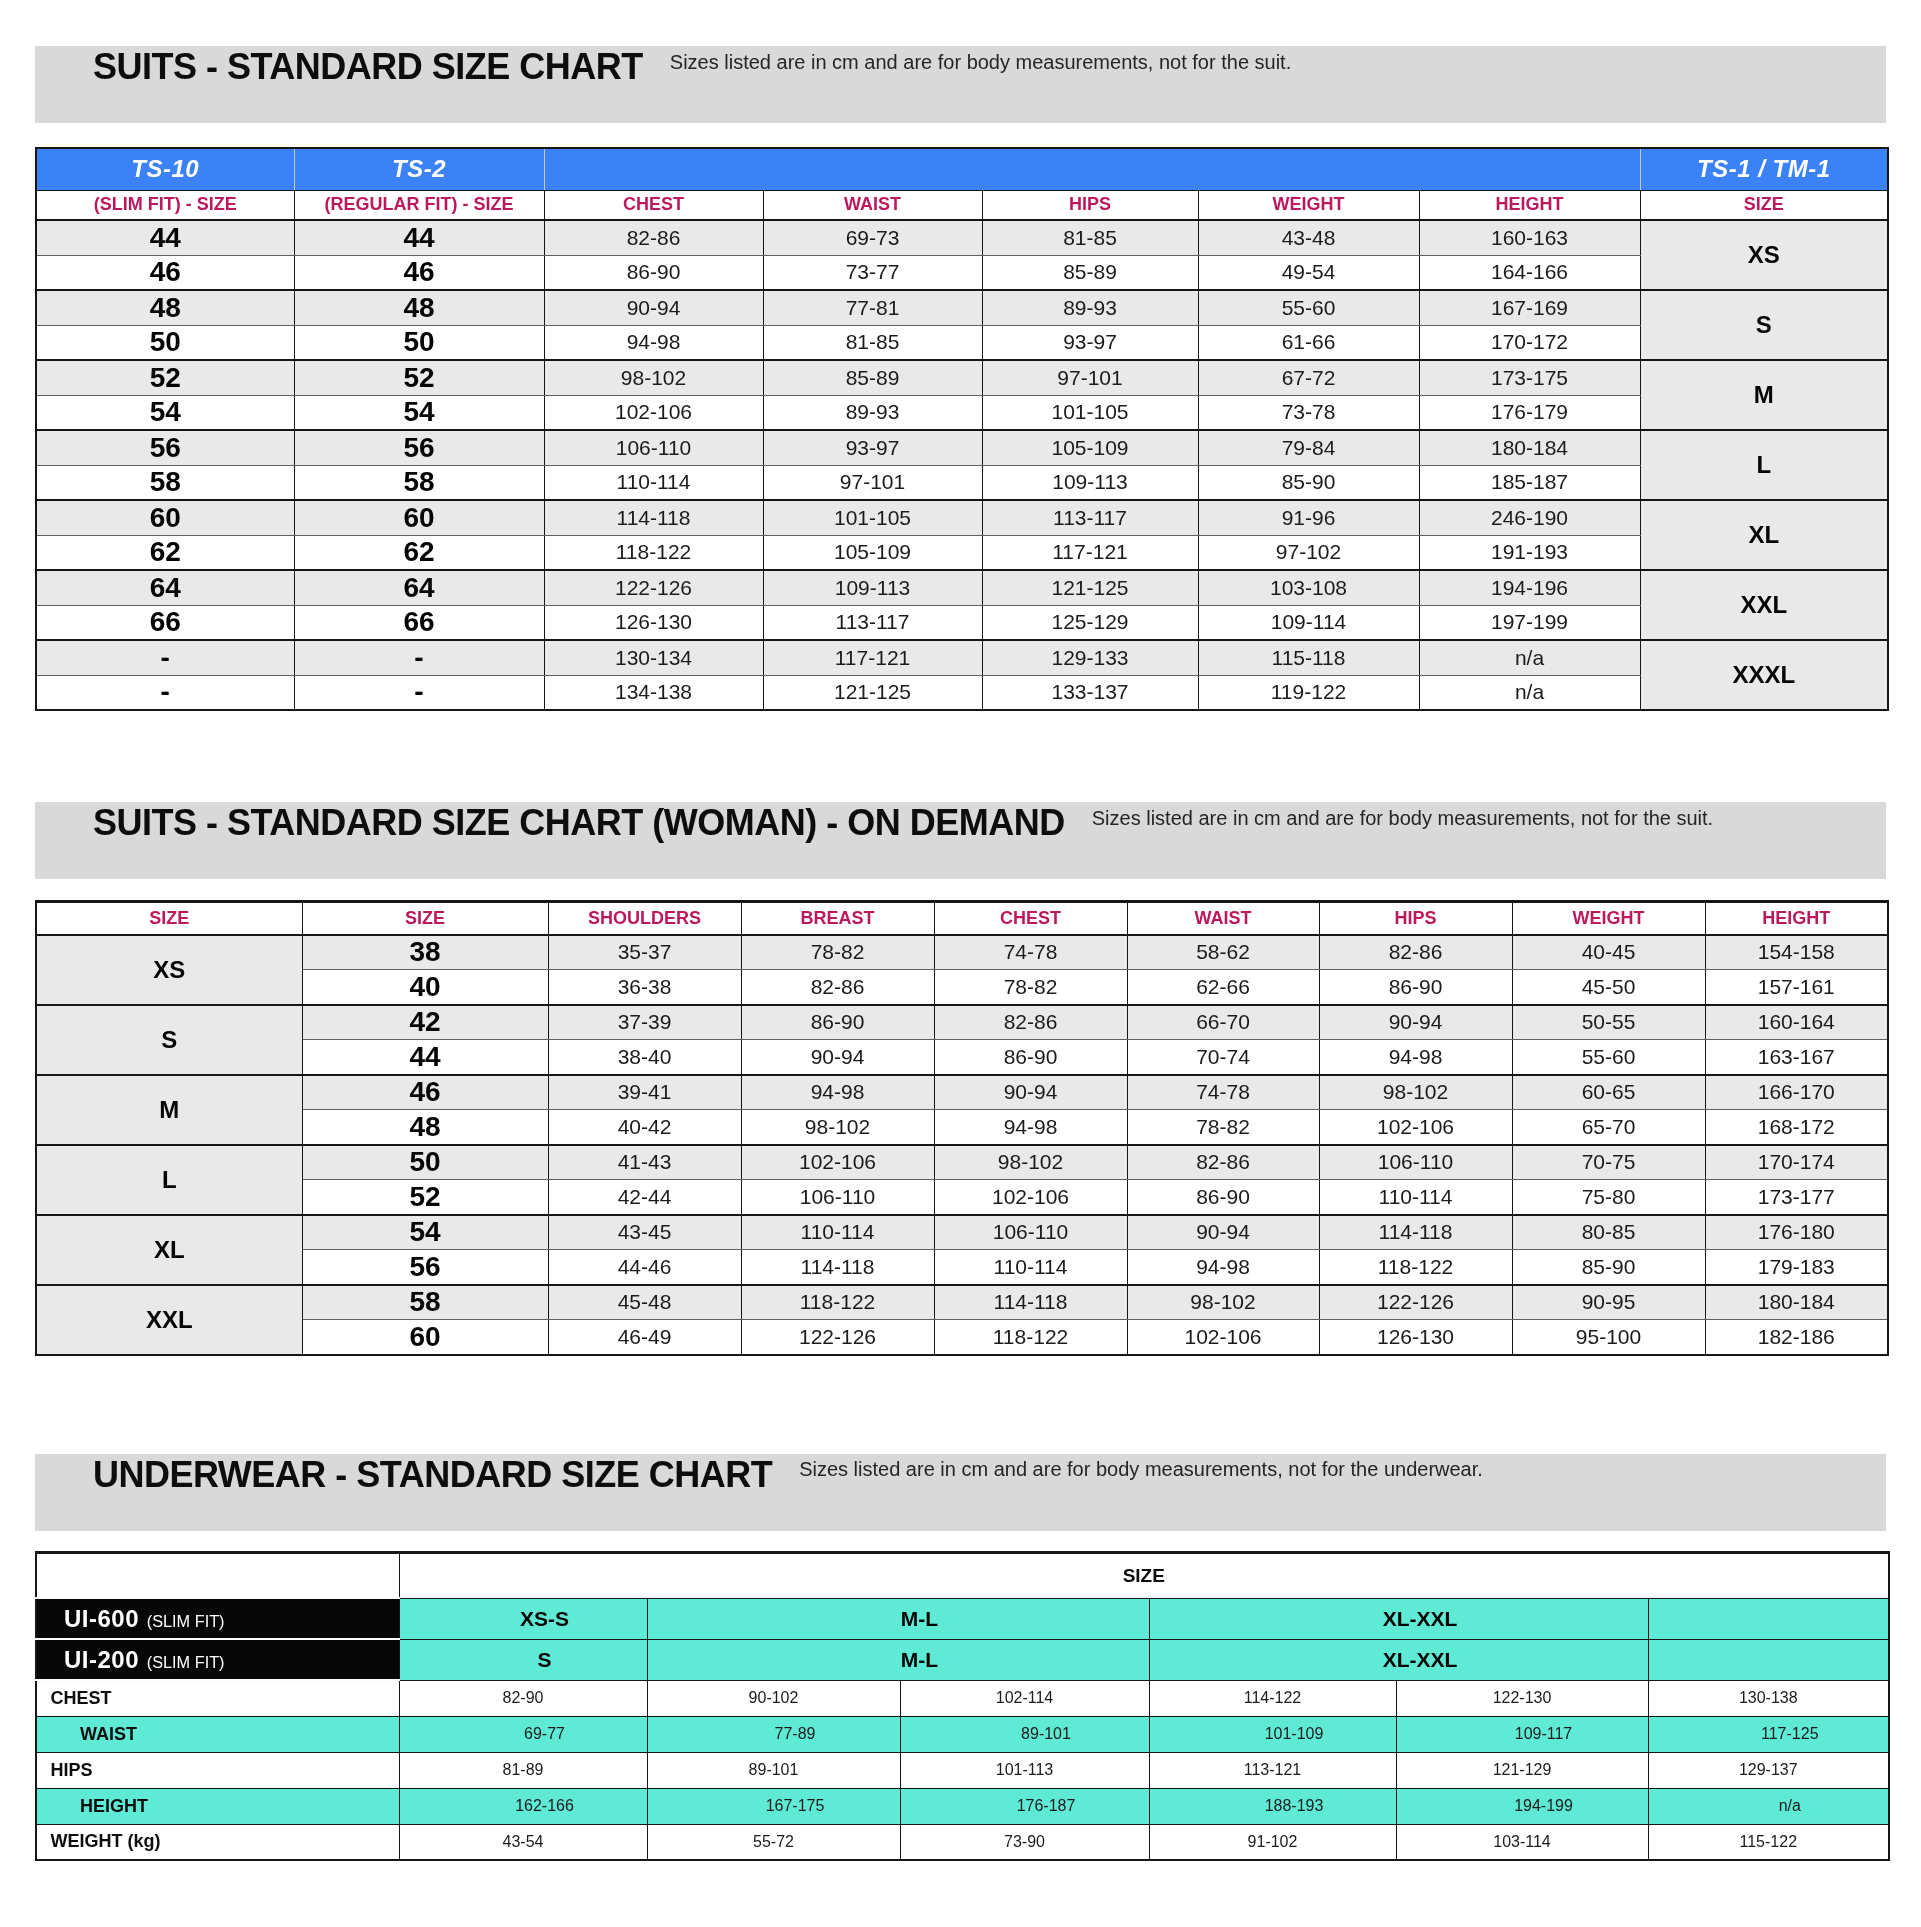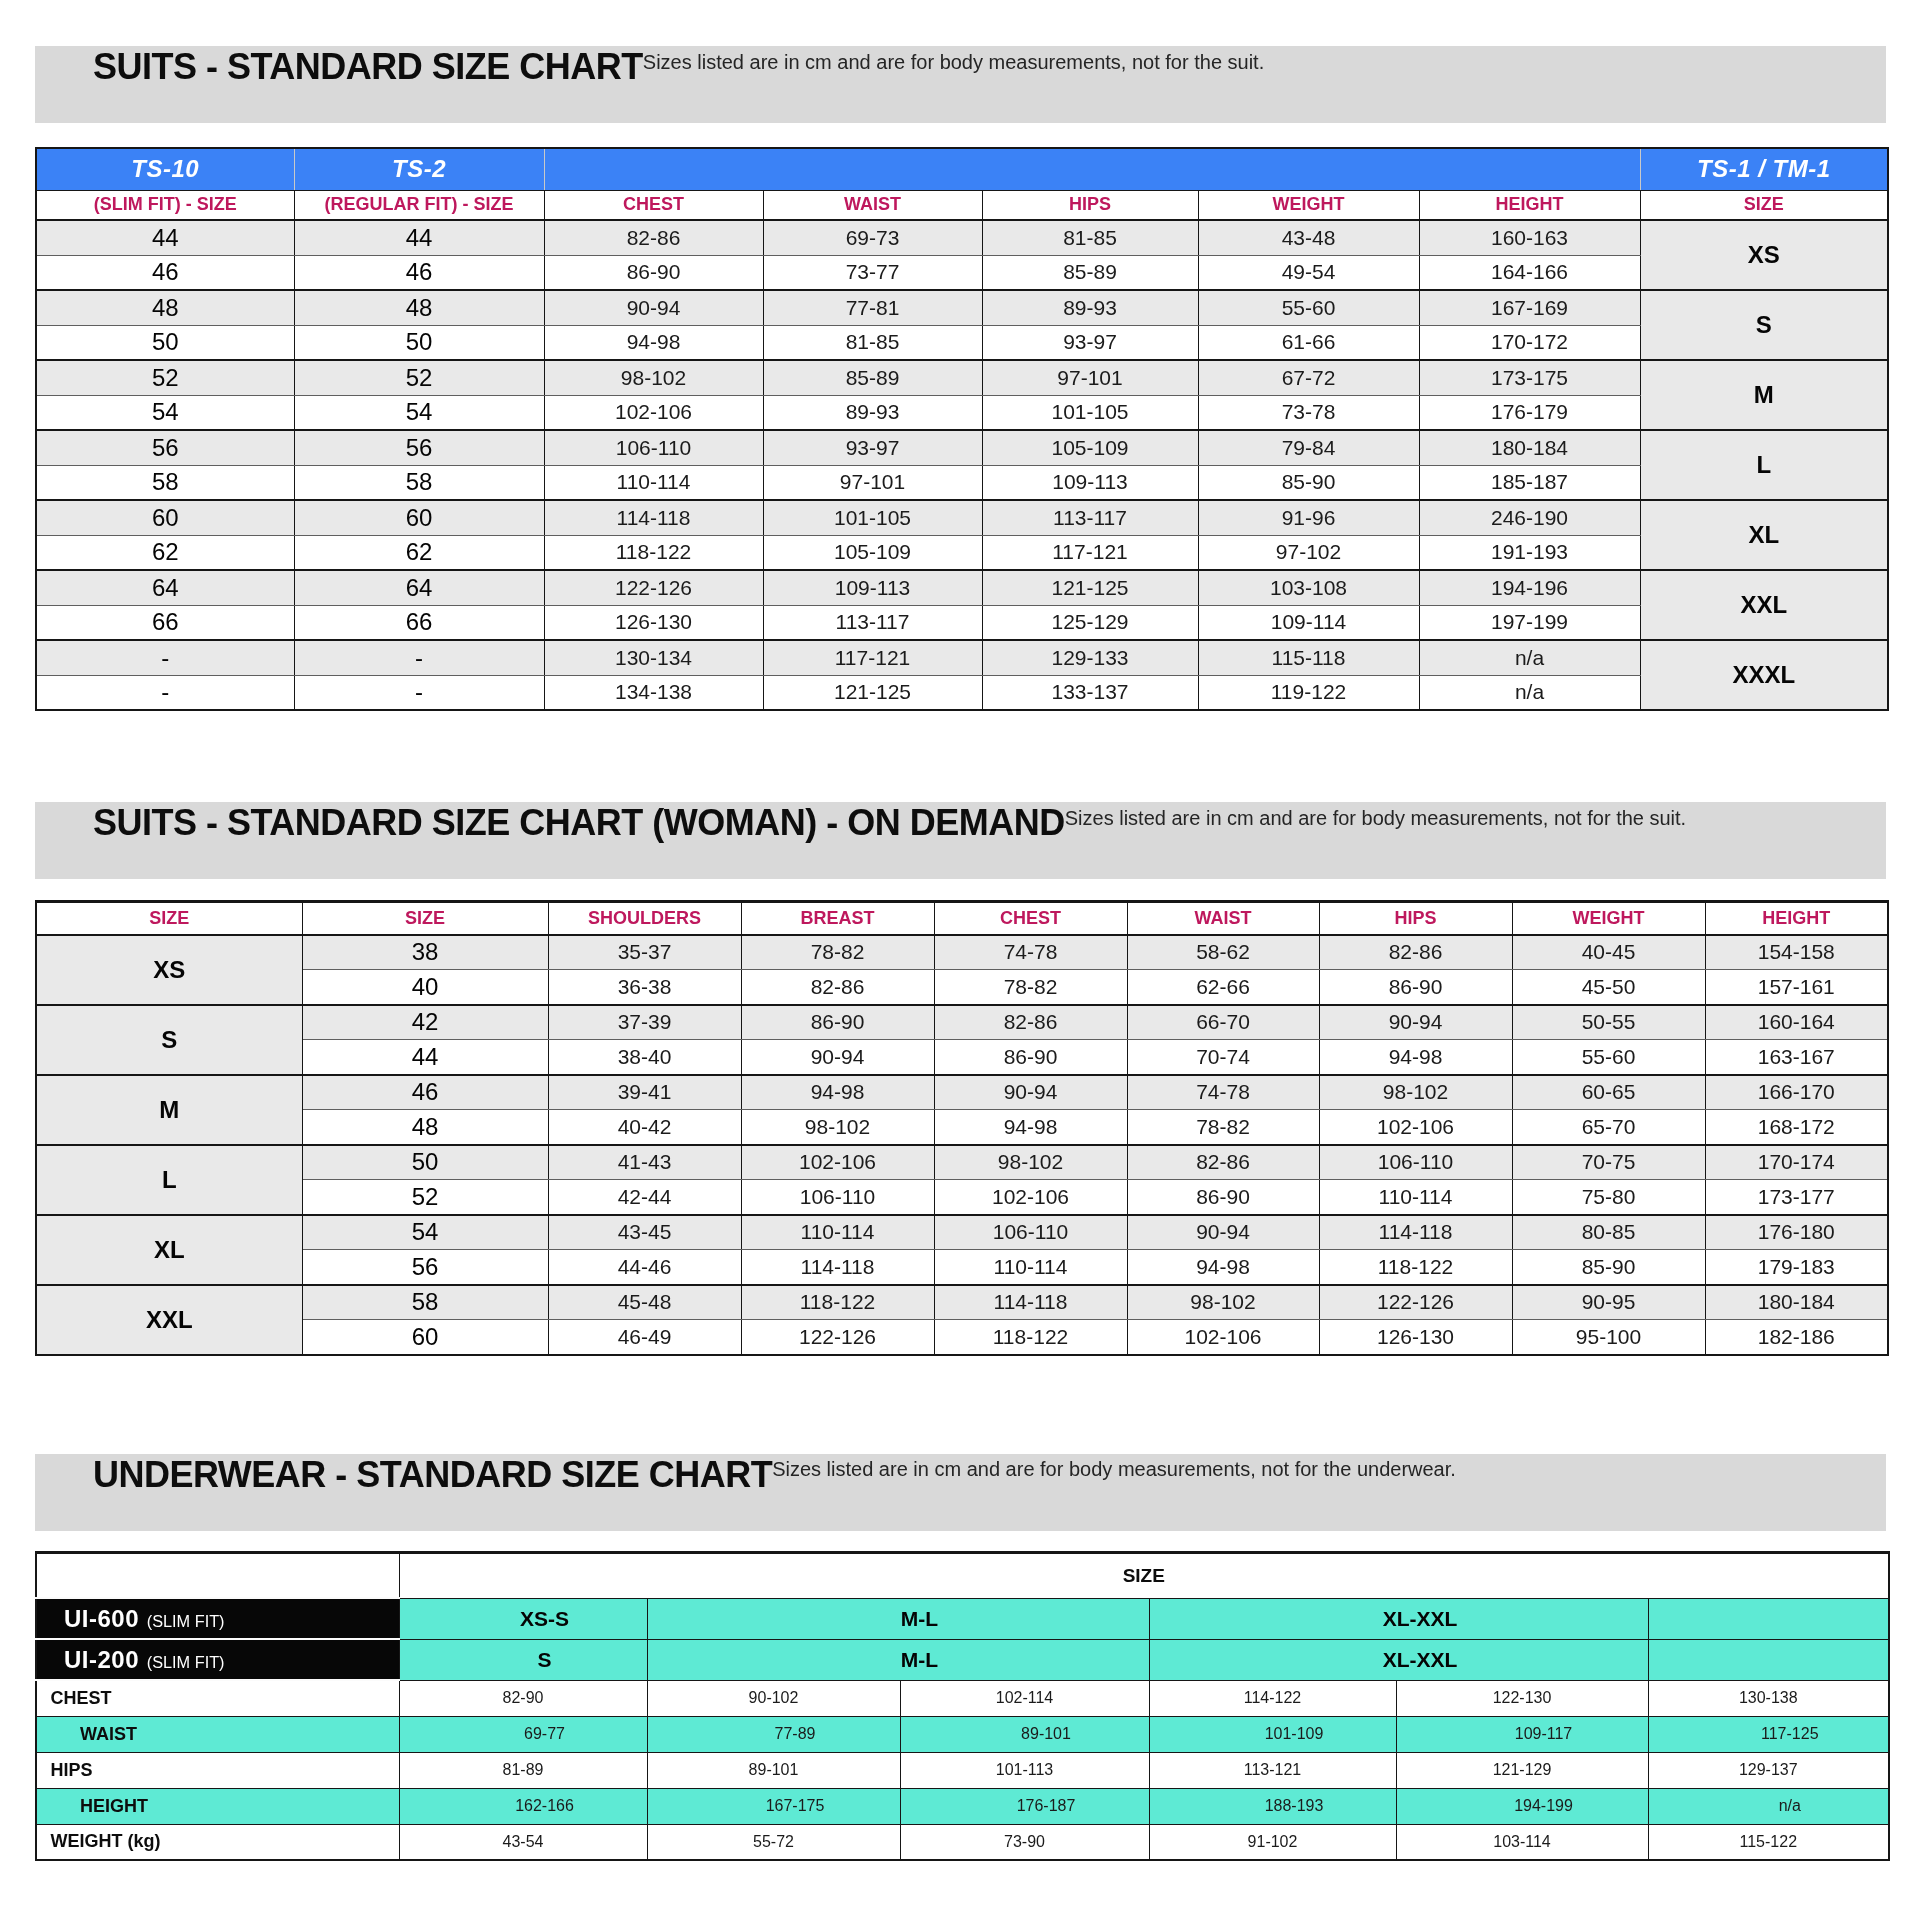--- a/index.html
+++ b/index.html
@@ -14,38 +14,38 @@
   
   .titlebar {
     height: 77px; background: #d9d9d9;
     display: flex; 
     padding: 0 23px 0 58px; white-space: nowrap;
   }
   .titlebar .title {
     font-size: 36px; font-weight: 700; letter-spacing: -0.5px; color: #0d0d0d;
   }
   .titlebar .subtitle {
-    font-size: 20px; color: #252525; padding-top: 4.8px;
+    font-size: 20px; color: #252525; margin-left: 27px; padding-top: 4.8px;
   }
   .mt-first { margin-top: 46px; }
   .mt-gap1  { margin-top: 91px; }
   .mt-gap2  { margin-top: 98px; }
 
   
   table { border-collapse: collapse; table-layout: fixed; width: 1852px; }
   th, td { padding: 0; text-align: center; vertical-align: middle; overflow: hidden; }
 
   .t { border: 2.9px solid #161616; }
   .t th, .t td {
     border-left: 1.9px solid #161616; border-right: 1.9px solid #161616;
     border-top: 1px solid #5f5f5f; border-bottom: 1px solid #5f5f5f;
   }
   .t tbody td { height: 35px; font-size: 21px; color: #1b1b1b; }
   .t tbody tr.gend > td { border-bottom: 2.9px solid #161616; }
-  .t tbody td.b { font-weight: 400; font-size: 24px; color: #050505; }
+  .t tbody td.b { font-weight: 700; font-size: 28px; color: #050505; }
   .t tbody tr.shade > td { background: #e9e9e9; }
   .t tbody td.szgrp { font-weight: 700; font-size: 24px; background: #ffffff;
                       border-bottom: 2.9px solid #161616; color: #050505; }
   .t tbody td.szgrp.g { background: #e9e9e9; }
 
   
   .t thead th.blk {
     background: #3b82f6; color: #ffffff; height: 42px;
     font-size: 24px; font-weight: 700; letter-spacing: 0.5px;
     border-top: 2.9px solid #161616; border-bottom: 1.9px solid #161616;

